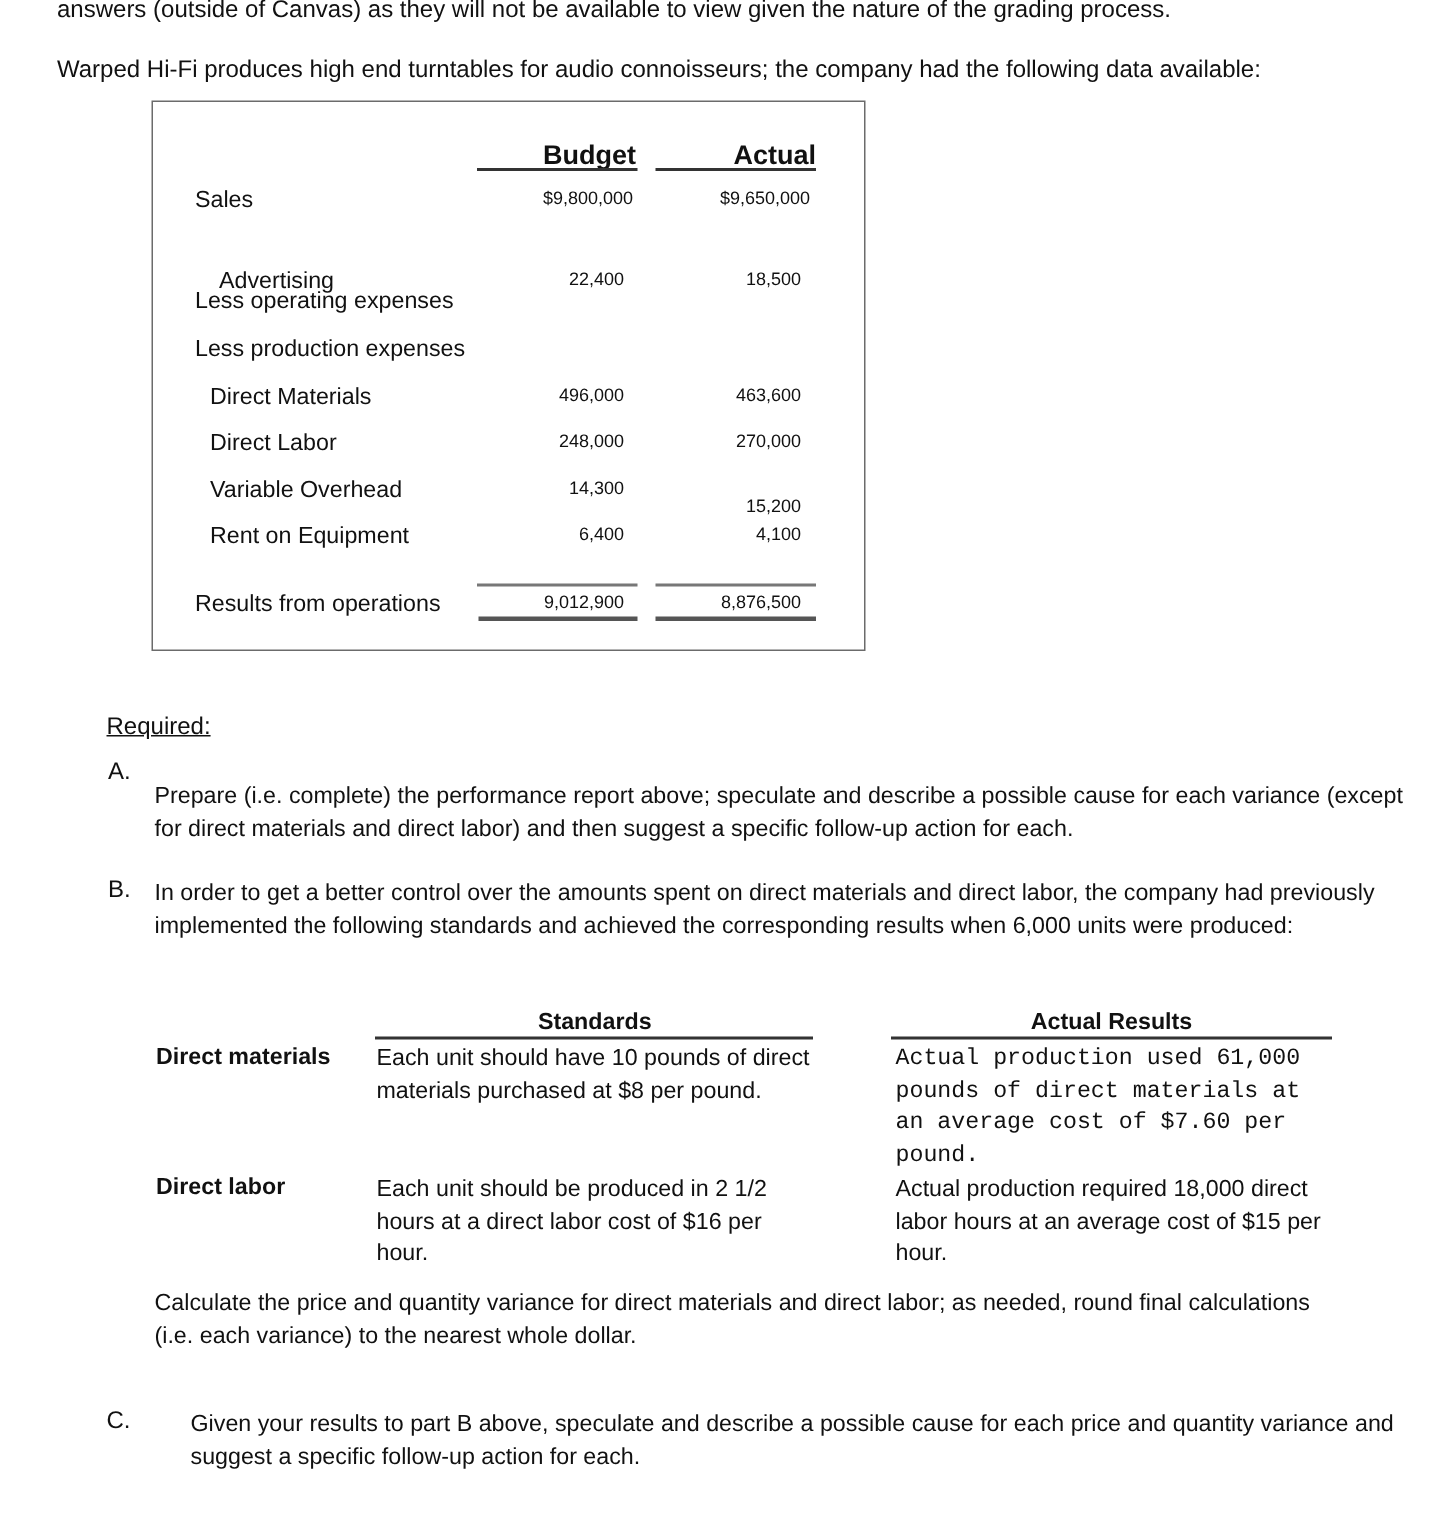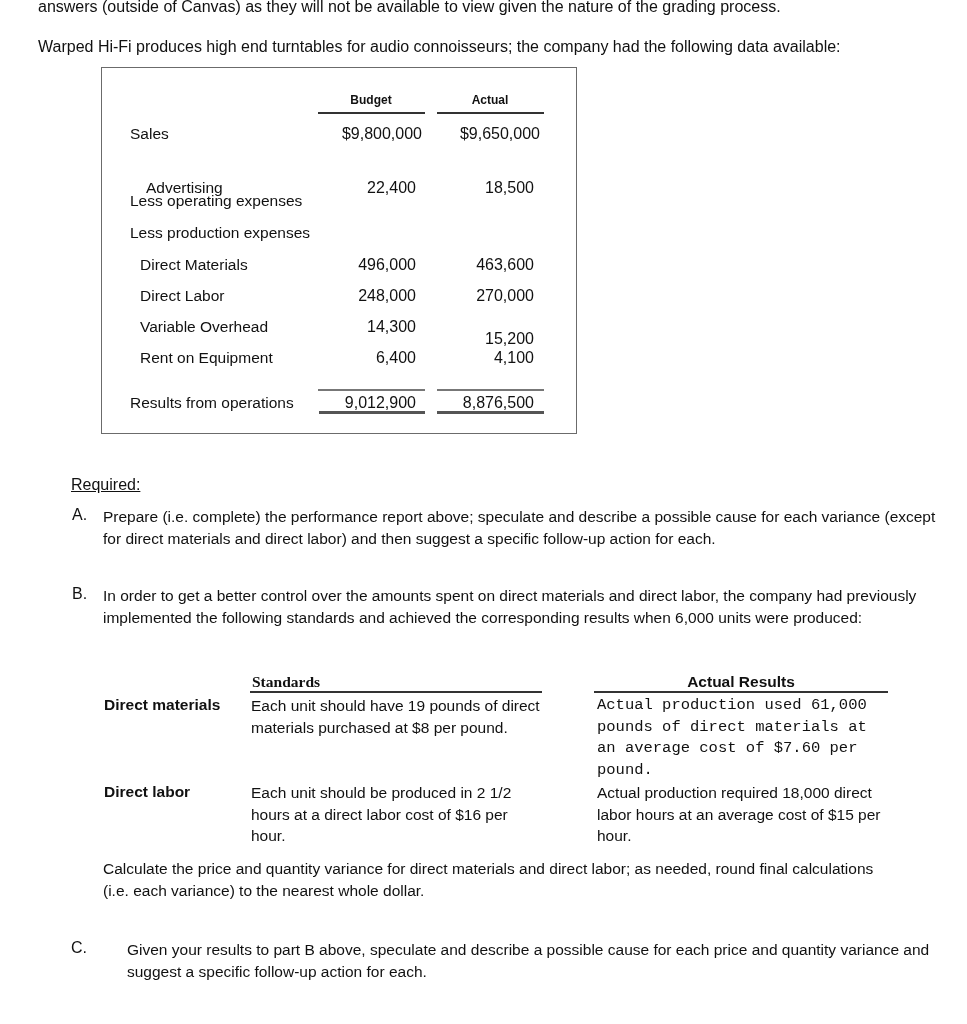--- a/index.html
+++ b/index.html
@@ -10,26 +10,26 @@
     .abs { position: absolute; white-space: nowrap; }
     .t15 { font-size: 15.5px; }
     .t16 { font-size: 16px; }
 
     
     #report-box {
       position: absolute; left: 101px; top: 67px; width: 476px; height: 367px;
       border: 1.5px solid #6b6b6b; box-sizing: border-box;
     }
     .col-head {
-      position: absolute; font-weight: bold; font-size: 12px; text-align: center;
+      position: absolute; font-weight: bold; font-size: 18px; text-align: right;
     }
     .rule { position: absolute; height: 1.5px; background: #333; }
     .rule-thick { position: absolute; height: 3px; background: #555; }
     .row-label { position: absolute; font-size: 15.5px; }
-    .num { position: absolute; font-size: 16px; text-align: right; }
+    .num { position: absolute; font-size: 12px; text-align: right; }
 
     
     .bold { font-weight: bold; }
     .para { position: absolute; font-size: 15.5px; line-height: 21.5px; white-space: normal; }
     .underline { text-decoration: underline; }
   </style>
 </head>
 <body>
 
 <div class="abs t16" style="left:38px; top:-2px;">answers (outside of Canvas) as they will not be available to view given the nature of the grading process.</div>
@@ -76,32 +76,32 @@
 <div class="row-label" style="left:130px; top:394px;">Results from operations</div>
 <div class="num" style="left:318px; top:394px; width:98px;">9,012,900</div>
 <div class="num" style="left:437px; top:394px; width:97px;">8,876,500</div>
 
 <div class="rule-thick" style="left:319px; top:411px; width:106px;"></div>
 <div class="rule-thick" style="left:437px; top:411px; width:107px;"></div>
 
 <div class="abs t16 underline" style="left:71px; top:476px;">Required:</div>
 
 <div class="abs t16" style="left:72px; top:506px;">A.</div>
-<div class="para" style="left:103px; top:506px; width:845px;">Prepare (i.e. complete) the performance report above; speculate and describe a possible cause for each variance (except for direct materials and direct labor) and then suggest a specific follow-up action for each.</div>
+<div class="para" style="left:103px; top:520px; width:845px;">Prepare (i.e. complete) the performance report above; speculate and describe a possible cause for each variance (except for direct materials and direct labor) and then suggest a specific follow-up action for each.</div>
 
 <div class="abs t16" style="left:72px; top:585px;">B.</div>
 <div class="para" style="left:103px; top:585px; width:845px;">In order to get a better control over the amounts spent on direct materials and direct labor, the company had previously implemented the following standards and achieved the corresponding results when 6,000 units were produced:</div>
 
-<div class="abs bold t15" style="left:252px; top:673px; width:289px; text-align:left;font-family:Liberation Serif, serif;">Standards</div>
+<div class="abs bold t15" style="left:252px; top:673px; width:289px; text-align:center;">Standards</div>
 <div class="rule" style="left:250px; top:691px; width:292px;"></div>
 <div class="abs bold t15" style="left:596px; top:673px; width:290px; text-align:center;">Actual Results</div>
 <div class="rule" style="left:594px; top:691px; width:294px;"></div>
 
 <div class="abs bold t15" style="left:104px; top:696px;">Direct materials</div>
-<div class="para" style="left:251px; top:695px; width:290px;">Each unit should have 19 pounds of direct materials purchased at $8 per pound.</div>
+<div class="para" style="left:251px; top:695px; width:290px;">Each unit should have 10 pounds of direct materials purchased at $8 per pound.</div>
 <div class="para" style="left:597px; top:695px; width:290px;font-family:Liberation Mono, monospace;">Actual production used 61,000 pounds of direct materials at an average cost of $7.60 per pound.</div>
 
 <div class="abs bold t15" style="left:104px; top:783px;">Direct labor</div>
 <div class="para" style="left:251px; top:782px; width:295px;">Each unit should be produced in 2 1/2 hours at a direct labor cost of $16 per hour.</div>
 <div class="para" style="left:597px; top:782px; width:292px;">Actual production required 18,000 direct labor hours at an average cost of $15 per hour.</div>
 
 <div class="para" style="left:103px; top:858px; width:800px;">Calculate the price and quantity variance for direct materials and direct labor; as needed, round final calculations (i.e. each variance) to the nearest whole dollar.</div>
 
 <div class="abs t16" style="left:71px; top:939px;">C.</div>
 <div class="para" style="left:95px; top:939px; width:820px;margin-left:32px;">Given your results to part B above, speculate and describe a possible cause for each price and quantity variance and suggest a specific follow-up action for each.</div>

